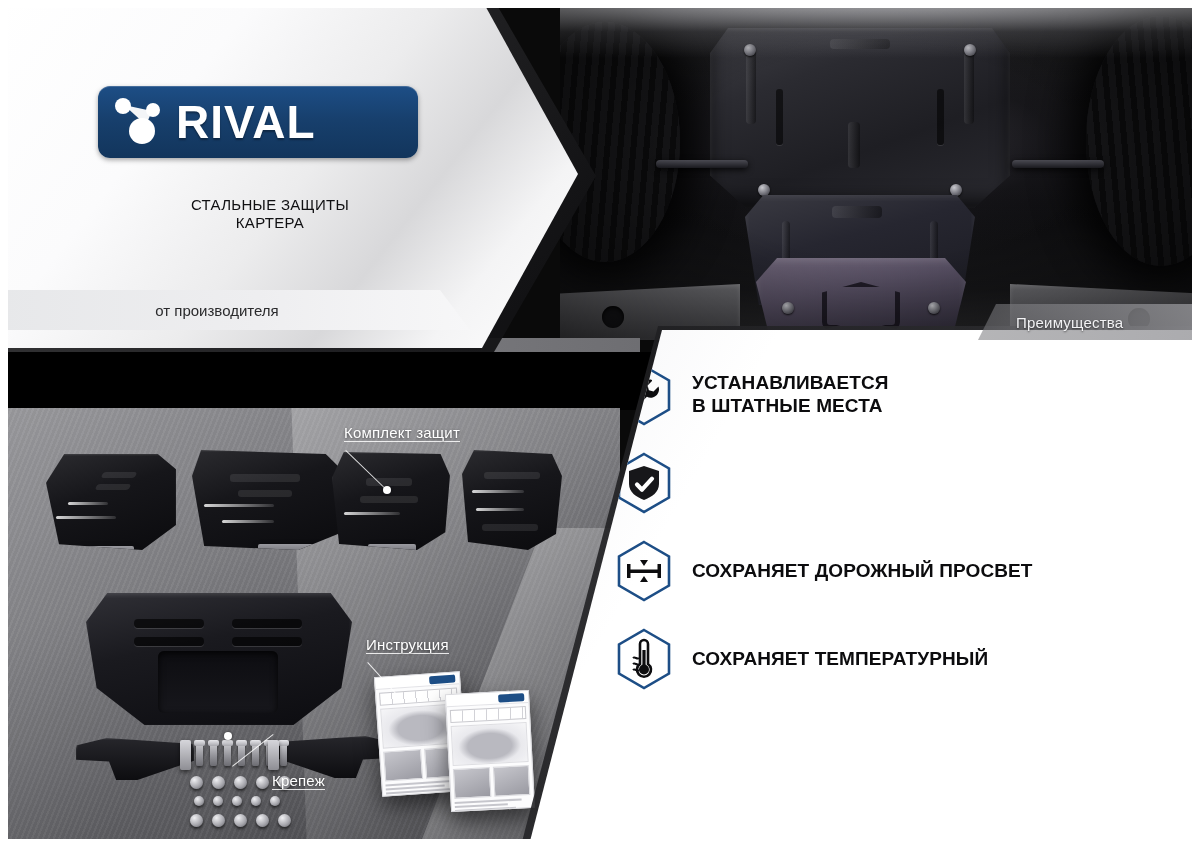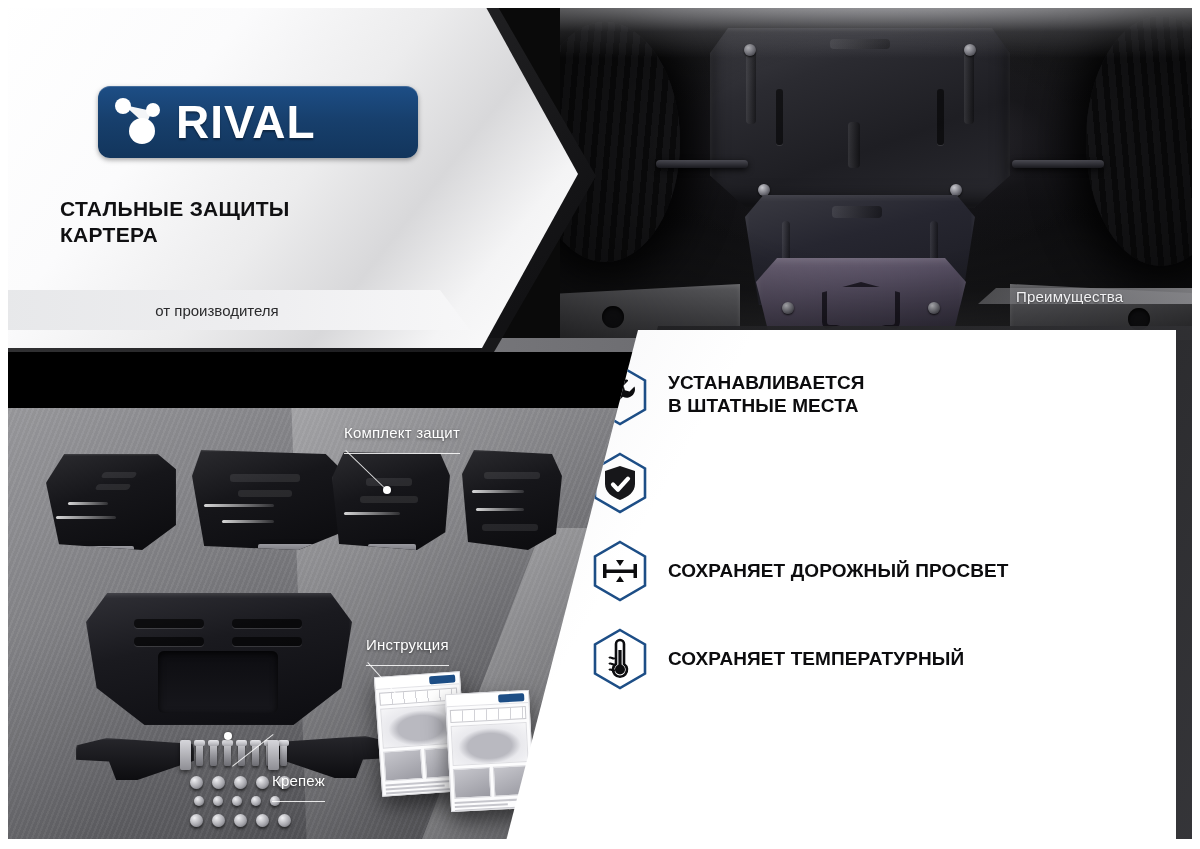--- a/index.html
+++ b/index.html
@@ -54,21 +54,21 @@
   .sill.l{ left:-10px; width:190px; clip-path:polygon(0 18%,100% 0,100% 100%,0 100%); }
   .sill.r{ right:-10px; width:200px; clip-path:polygon(0 0,100% 18%,100% 100%,0 100%); }
   .sill .hole{ position:absolute; width:22px; height:22px; border-radius:50%; background:#141417;
     box-shadow:inset 0 2px 4px rgba(0,0,0,.9); }
   .vign{ position:absolute; inset:0; pointer-events:none;
     background:radial-gradient(ellipse 78% 80% at 50% 45%, rgba(0,0,0,0) 38%, rgba(0,0,0,.62) 100%); }
   .photo-topfade{ position:absolute; left:0; right:0; top:0; height:58px;
     background:linear-gradient(180deg,rgba(210,210,214,.92),rgba(120,120,126,.35) 55%,rgba(0,0,0,0)); }
 
   
-  .adv-badge{ position:absolute; right:0; top:288px; height:16px; width:222px; z-index:6;
+  .adv-badge{ position:absolute; right:0; top:304px; height:36px; width:222px; z-index:6;
     background:linear-gradient(90deg,rgba(120,120,124,.55),rgba(150,150,154,.80));
     clip-path:polygon(18px 0,100% 0,100% 100%,0 100%);
     display:flex; align-items:center; }
   .adv-badge span{ margin-left:38px; color:#f2f2f4; font-size:15px; letter-spacing:.2px;
     text-shadow:0 1px 2px rgba(0,0,0,.55); }
 
   
   .hero{ position:absolute; left:0; top:0; width:580px; height:348px; z-index:4;
     background:linear-gradient(128deg,#ffffff 0%,#fbfbfc 30%,#ececed 52%,#d8d8da 68%,#f4f4f5 82%,#ffffff 100%);
     clip-path:polygon(0 0,482px 0,578px 174px,482px 348px,0 348px); }
@@ -77,22 +77,22 @@
     clip-path:polygon(0 0,494px 0,596px 176px,494px 352px,0 352px); filter:blur(.3px); opacity:.95; }
 
   .logo{ position:absolute; left:98px; top:86px; width:320px; height:72px; border-radius:12px;
     background:linear-gradient(180deg,#1d4e86 0%,#173f6c 48%,#12355c 100%);
     box-shadow:0 2px 5px rgba(0,0,0,.35), inset 0 1px 0 rgba(255,255,255,.18);
     display:flex; align-items:center; }
   .logo-mark{ position:relative; width:62px; height:54px; margin-left:14px; flex:0 0 auto; }
   .logo-word{ color:#fff; font-size:46px; font-weight:700; letter-spacing:1px; line-height:1;
     margin-left:2px; text-shadow:0 2px 2px rgba(0,0,0,.35); }
 
-  .hero-title{ position:absolute; left:60px; top:196px; width:420px; 
-    font-size:21px; font-weight:700; color:#101012; line-height:1.22; letter-spacing:.3px; }
+  .hero-title{ position:absolute; left:60px; top:196px; width:420px; text-align:center;
+    font-size:15px; font-weight:400; color:#101012; line-height:1.22; letter-spacing:.3px; }
   .hero-sub-band{ position:absolute; left:0; top:290px; width:470px; height:40px; z-index:5;
     background:linear-gradient(90deg,#e7e8ea 0%,#eeeef0 55%,#f7f7f8 100%);
     clip-path:polygon(0 0,440px 0,470px 40px,0 40px);
     display:flex; align-items:center; justify-content:center; }
   .hero-sub-band span{ font-size:15px; color:#2a2a2c; padding-right:36px; }
 
   
   .black-band{ position:absolute; left:0; top:352px; width:660px; height:58px; background:#000; z-index:2; }
   .gray-strip{ position:absolute; left:0; top:338px; width:640px; height:16px; z-index:2;
     background:linear-gradient(90deg,#8c8c90,#6e6e72); }
@@ -164,29 +164,29 @@
   .sheet .sh-img{ margin:3px; height:40px; background:
       radial-gradient(ellipse at 50% 55%, #b9b9c0 0 42%, #e9e9ed 60%, #f6f6f8 100%);
     border:1px solid #dddde1; }
   .sheet .sh-img2{ margin:3px; height:30px; display:flex; gap:3px; }
   .sheet .sh-img2 i{ flex:1; background:linear-gradient(160deg,#c6c6cc,#9a9aa2); border:1px solid #dcdce0; }
   .sheet .sh-lines{ margin:3px; }
   .sheet .sh-lines i{ display:block; height:2px; margin-bottom:2px; background:#c6c6cc; }
 
   
   .callout{ position:absolute; color:#fff; font-size:15px; letter-spacing:.2px;
-    text-shadow:0 1px 3px rgba(0,0,0,.55); padding-bottom:12px; border-bottom:1px solid rgba(255,255,255,.85);
+    text-shadow:0 1px 3px rgba(0,0,0,.55); padding-bottom:0; border-bottom:1px solid rgba(255,255,255,.85);
     white-space:nowrap; z-index:7; }
   .leader{ position:absolute; z-index:7; }
   .leader .ln{ position:absolute; height:1px; background:rgba(255,255,255,.85); transform-origin:0 0; }
   .leader .dot{ position:absolute; width:8px; height:8px; border-radius:50%; background:#fff;
     box-shadow:0 0 3px rgba(0,0,0,.5); }
 
   
-  .features{ position:absolute; left:504px; top:330px; width:672px; height:519px; z-index:5;
+  .features{ position:absolute; left:528px; top:330px; width:672px; height:519px; z-index:5;
     background:linear-gradient(120deg,#f4f4f6 0%,#ffffff 26%,#ffffff 100%);
     clip-path:polygon(134px 0,672px 0,672px 519px,0 519px); }
   .feat-shadow{ position:absolute; left:520px; top:326px; width:680px; height:523px; z-index:4;
     background:linear-gradient(120deg,#1b1b1d,#3a3a3e);
     clip-path:polygon(138px 0,680px 0,680px 523px,0 523px); opacity:.9; }
 
   .feat-list{ position:absolute; left:0; top:0; width:100%; height:100%; padding:34px 24px 0 88px; }
   .feat{ display:flex; align-items:center; gap:20px; margin-bottom:26px; }
   .hexw{ flex:0 0 auto; width:56px; height:62px; position:relative; }
   .hexw svg{ display:block; }

